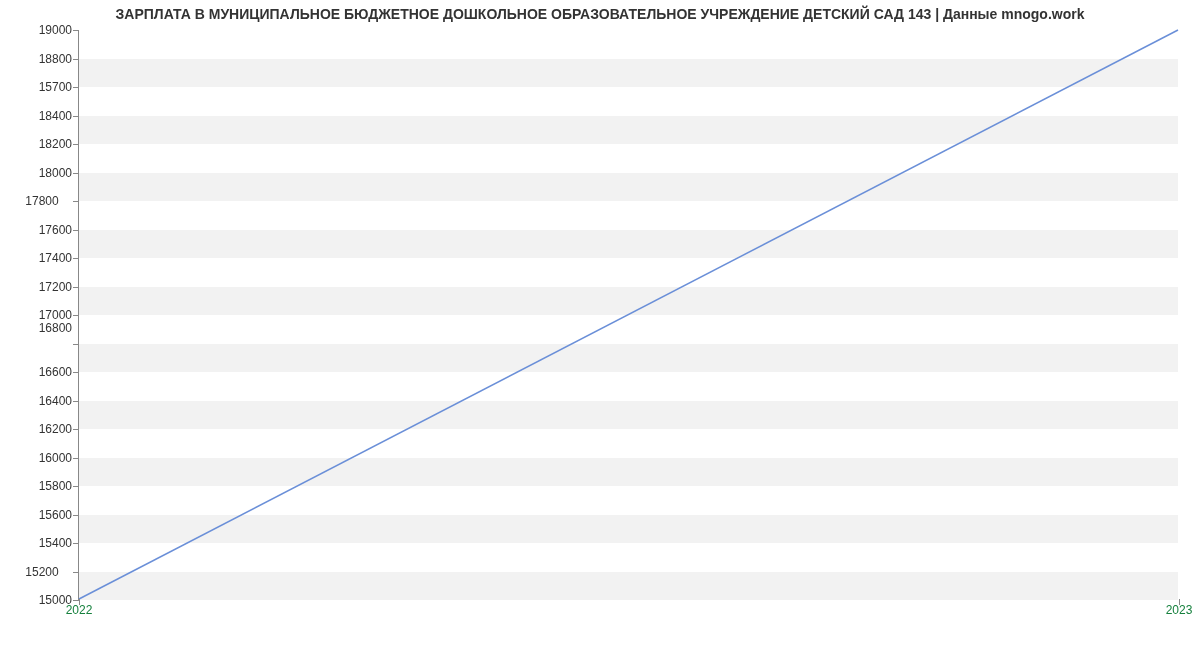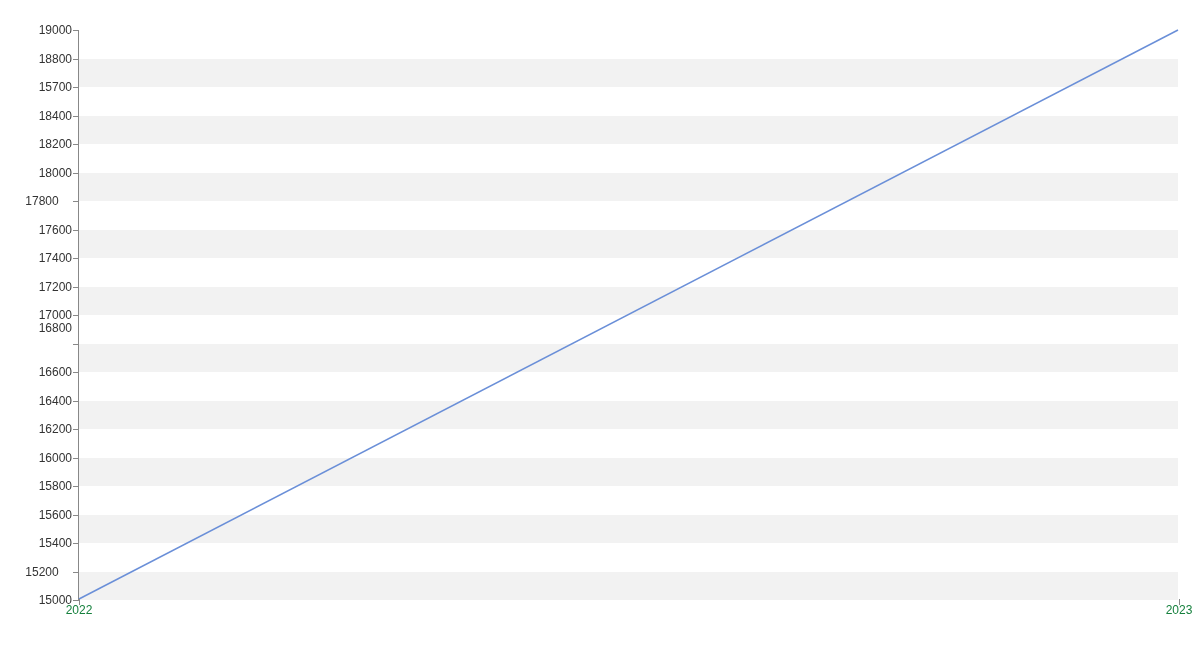--- a/index.html
+++ b/index.html
@@ -79,20 +79,21 @@
     top: 0;
     width: 100%;
     height: 100%;
     overflow: visible;
   }
 </style>
 </head>
 <body>
 
 <div class="chart-wrap">
+  <div class="title">ЗАРПЛАТА В МУНИЦИПАЛЬНОЕ БЮДЖЕТНОЕ ДОШКОЛЬНОЕ ОБРАЗОВАТЕЛЬНОЕ УЧРЕЖДЕНИЕ ДЕТСКИЙ САД 143 | Данные mnogo.work</div>
   <div class="plot">
       <div class="gridband" style="top: 28.5px; height: 28.5px;"></div>
       <div class="gridband" style="top: 85.5px; height: 28.5px;"></div>
       <div class="gridband" style="top: 142.5px; height: 28.5px;"></div>
       <div class="gridband" style="top: 199.5px; height: 28.5px;"></div>
       <div class="gridband" style="top: 256.5px; height: 28.5px;"></div>
       <div class="gridband" style="top: 313.5px; height: 28.5px;"></div>
       <div class="gridband" style="top: 370.5px; height: 28.5px;"></div>
       <div class="gridband" style="top: 427.5px; height: 28.5px;"></div>
       <div class="gridband" style="top: 484.5px; height: 28.5px;"></div>

